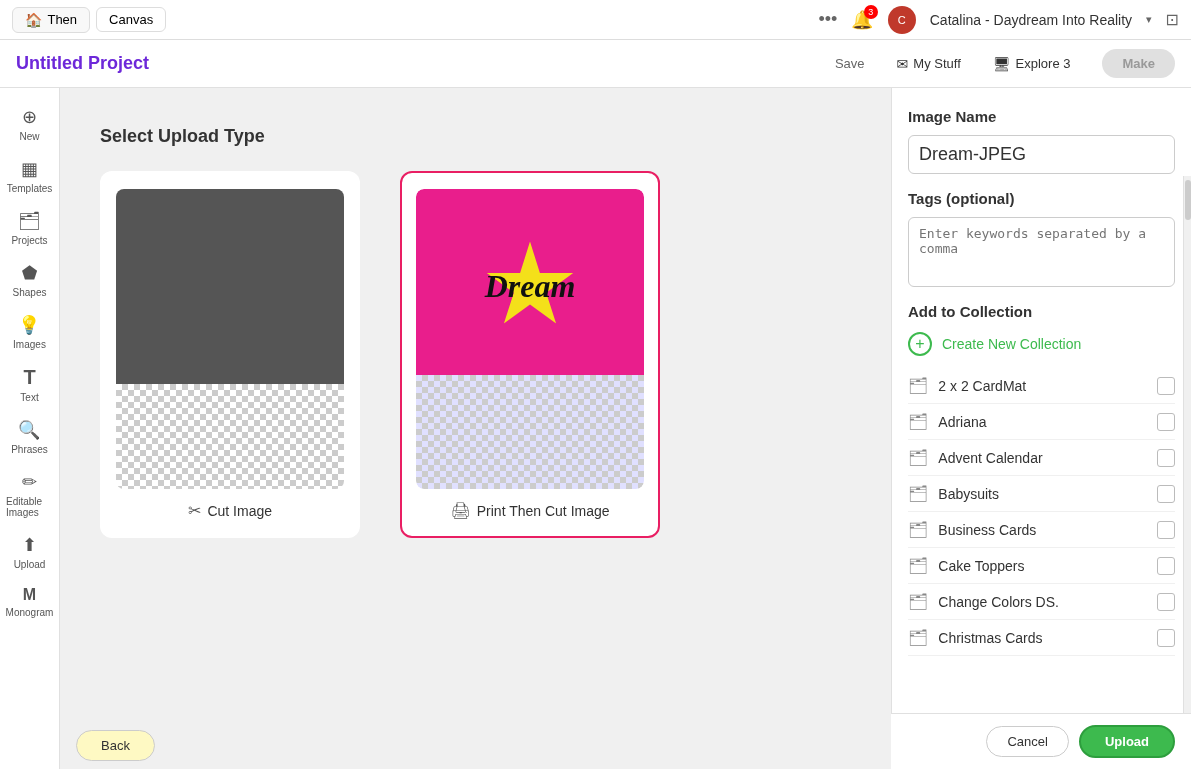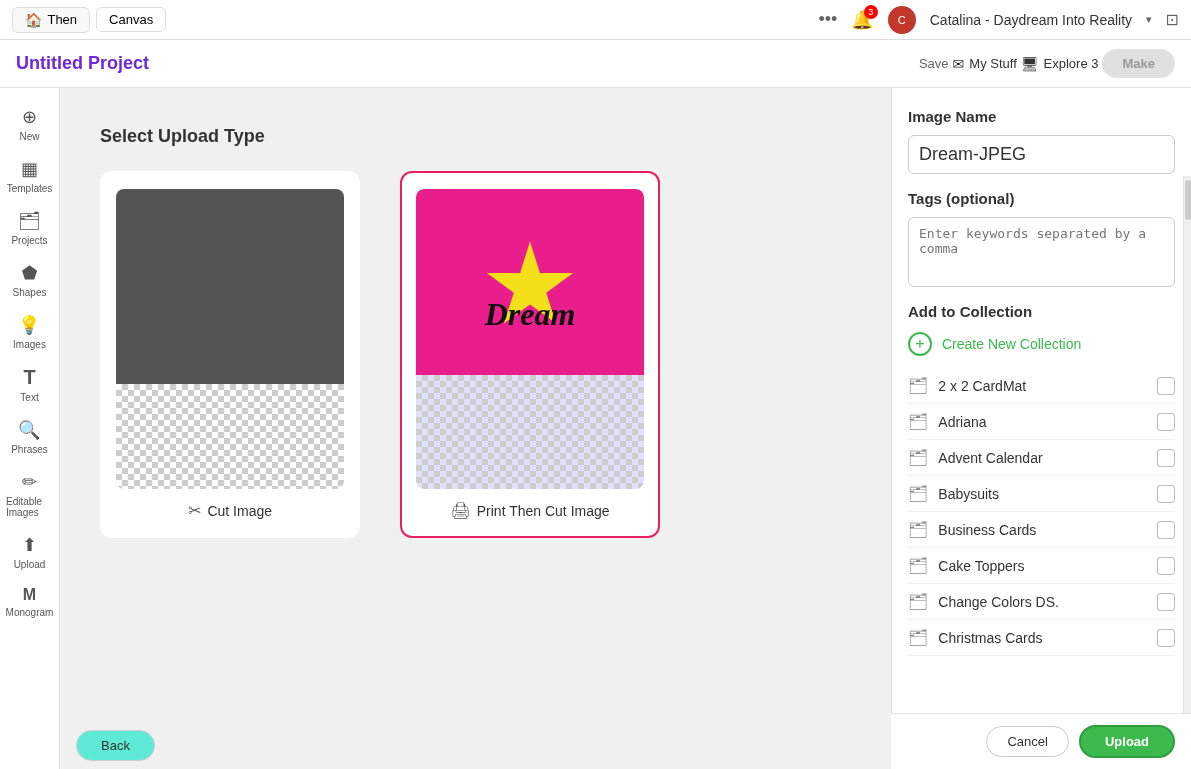--- a/index.html
+++ b/index.html
@@ -45,21 +45,21 @@
     .second-bar {
       height: 48px;
       background: #fff;
       border-bottom: 1px solid #e0e0e0;
       display: flex;
       align-items: center;
       padding: 0 16px;
       justify-content: space-between;
     }
     .project-title { font-size: 18px; font-weight: 600; color: #6d28d9; }
-    .second-bar-right { display: flex; align-items: center; gap: 4px; margin-left: 44px; }
+    .second-bar-right { display: flex; align-items: center; gap: 32px; margin-left: 44px; }
     .save-btn { font-size: 13px; color: #666; cursor: pointer; background: none; border: none; }
     .my-stuff-btn, .explore-btn {
       display: flex; align-items: center; gap: 5px;
       font-size: 13px; color: #333; background: none; border: none; cursor: pointer;
     }
     .make-btn {
       background: #e0e0e0; color: #999; border: none; border-radius: 20px;
       padding: 7px 20px; font-size: 13px; font-weight: 600; cursor: not-allowed;
     }
     .icon-sm { font-size: 14px; }
@@ -194,21 +194,21 @@
 
     .upload-card-label {
       font-size: 14px;
       color: #333;
       display: flex;
       align-items: center;
       gap: 6px;
     }
     .label-icon { font-size: 16px; color: #555; }
     .back-btn {
-      background: #5eead4;
+      background: #fef9c3;
       border: 1px solid #ccc;
       border-radius: 20px;
       padding: 7px 24px;
       font-size: 13px;
       cursor: pointer;
       color: #333;
     }
 
     
     .right-panel {
@@ -400,21 +400,21 @@
           <span class="label-icon">✂</span>
           <span>Cut Image</span>
         </div>
       </div>
 
       <div class="upload-card selected">
         <div class="upload-card-image">
           <div class="print-cut-card-content">
             <div class="ptc-top">
               <div class="ptc-star"></div>
-              <div class="ptc-dream-text" style="font-family: 'Georgia', cursive; font-style: italic; font-size: 32px; font-weight: 900; color: #111; position: absolute; top: 52%; left: 50%; transform: translate(-50%, -50%); z-index: 3; margin-top: 28px;">Dream</div>
+              <div class="ptc-dream-text" style="font-family: 'Georgia', cursive; font-style: italic; font-size: 32px; font-weight: 900; color: #111; position: absolute; top: 52%; left: 50%; transform: translate(-50%, -50%); z-index: 3;">Dream</div>
             </div>
             <div class="ptc-bottom"></div>
           </div>
         </div>
         <div class="upload-card-label">
           <span class="label-icon">🖨</span>
           <span>Print Then Cut Image</span>
         </div>
       </div>
     </div>

